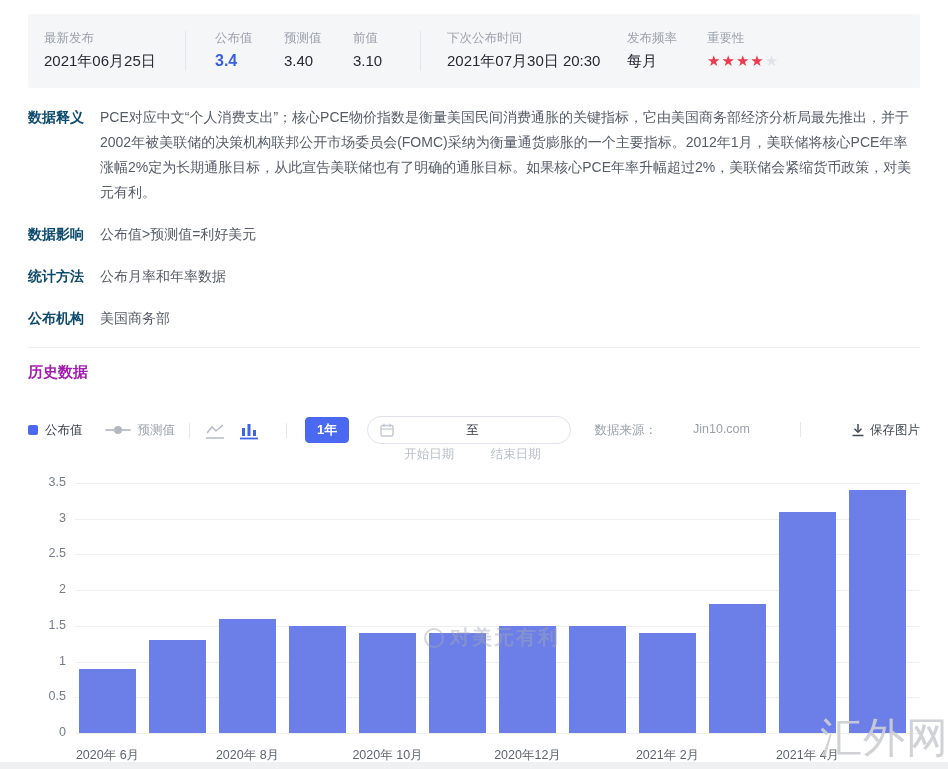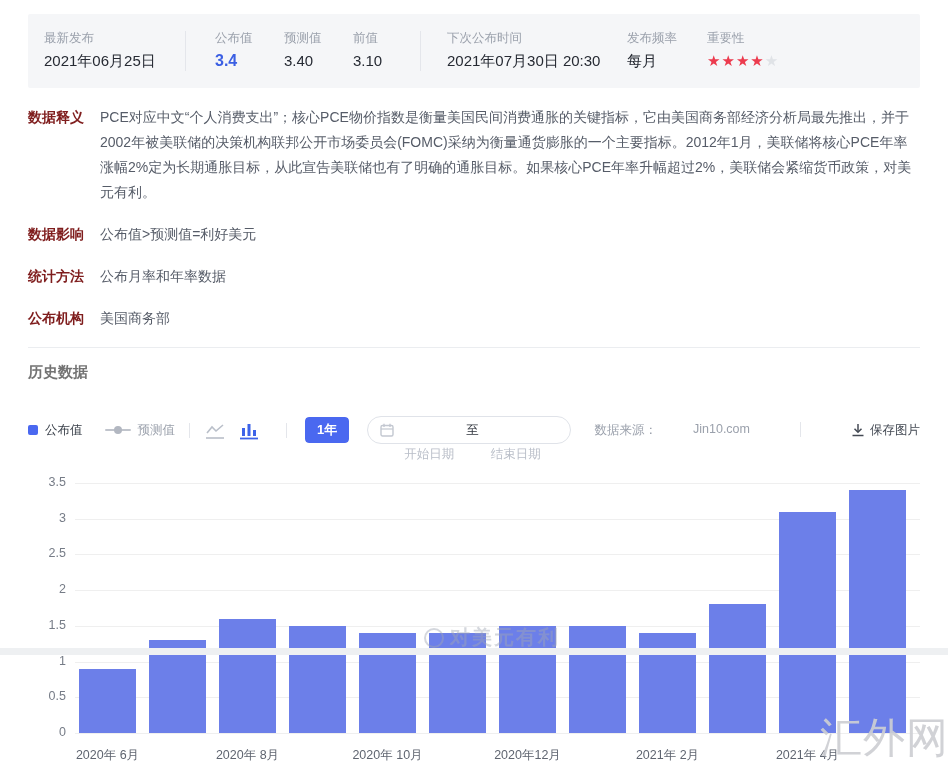--- a/index.html
+++ b/index.html
@@ -1,40 +1,40 @@
 <!DOCTYPE html>
 <html><head>
 <meta charset="utf-8">
 <style>
   * { margin:0; padding:0; box-sizing:border-box; }
   html,body { width:948px; height:769px; background:#fff; overflow:hidden;
     font-family:"Liberation Sans","DejaVu Sans",sans-serif; }
-  .page { position:relative; width:948px; height:655px; background:#fff;border-radius:16px; }
+  .page { position:relative; width:948px; height:769px; background:#fff;border-radius:16px; }
 
   
   .summary-bar { position:absolute; left:28px; top:14px; width:892px; height:74px;
     background:#f5f6f8; border-radius:2px; }
   .s-col { position:absolute; top:0; height:74px; }
   .s-label { position:absolute; top:16px; font-size:12.5px; color:#9ba1ac; white-space:nowrap; }
   .s-value { position:absolute; top:38px; font-size:15px; color:#262a33; white-space:nowrap; }
   .s-value.blue { color:#3b5fe3; font-weight:bold; font-size:16px; }
   .v-div { position:absolute; top:17px; width:1px; height:40px; background:#e4e6eb; }
   .stars { position:absolute; top:38px; font-size:15px; letter-spacing:1px; white-space:nowrap; }
   .stars .on { color:#ec3b4e; }
   .stars .off { color:#e0e3e7; }
 
   
   .info { position:absolute; left:28px; top:105px; width:892px; }
   .info-row { display:flex; margin-bottom:17px; }
-  .info-label { width:72px; flex:0 0 72px; font-size:14px; font-weight:bold; color:#7f1d1d; line-height:25px; }
+  .info-label { width:72px; flex:0 0 72px; font-size:14px; font-weight:bold; color:#0c4a6e; line-height:25px; }
   .info-text { font-size:14px; color:#565c68; line-height:25px; }
   .section-divider { position:absolute; left:28px; top:347px; width:892px; height:1px; background:#ebedf0; }
 
   
-  .history-title { position:absolute; left:28px; top:363px; font-size:15px; font-weight:bold; color:#737373; }
+  .history-title { position:absolute; left:28px; top:363px; font-size:15px; font-weight:bold; color:#a21caf; }
 
   .toolbar { position:absolute; left:28px; top:415px; width:892px; height:30px;
     display:flex; align-items:center; font-size:12.5px; }
   .legend-item { display:flex; align-items:center; cursor:pointer; }
   .sw-released { width:10px; height:10px; background:#4a68f0; border-radius:2px; margin-right:7px; }
   .legend-released-text { color:#3a404a; }
   .legend-forecast-icon { position:relative; width:26px; height:10px; margin:0 7px 0 22px; }
   .legend-forecast-icon .ln { position:absolute; left:0; top:4px; width:26px; height:2px; background:#c0c4cc; border-radius:1px; }
   .legend-forecast-icon .dot { position:absolute; left:9px; top:1px; width:8px; height:8px; background:#b2b7c1; border-radius:50%; }
   .legend-forecast-text { color:#9ba1ac; }

